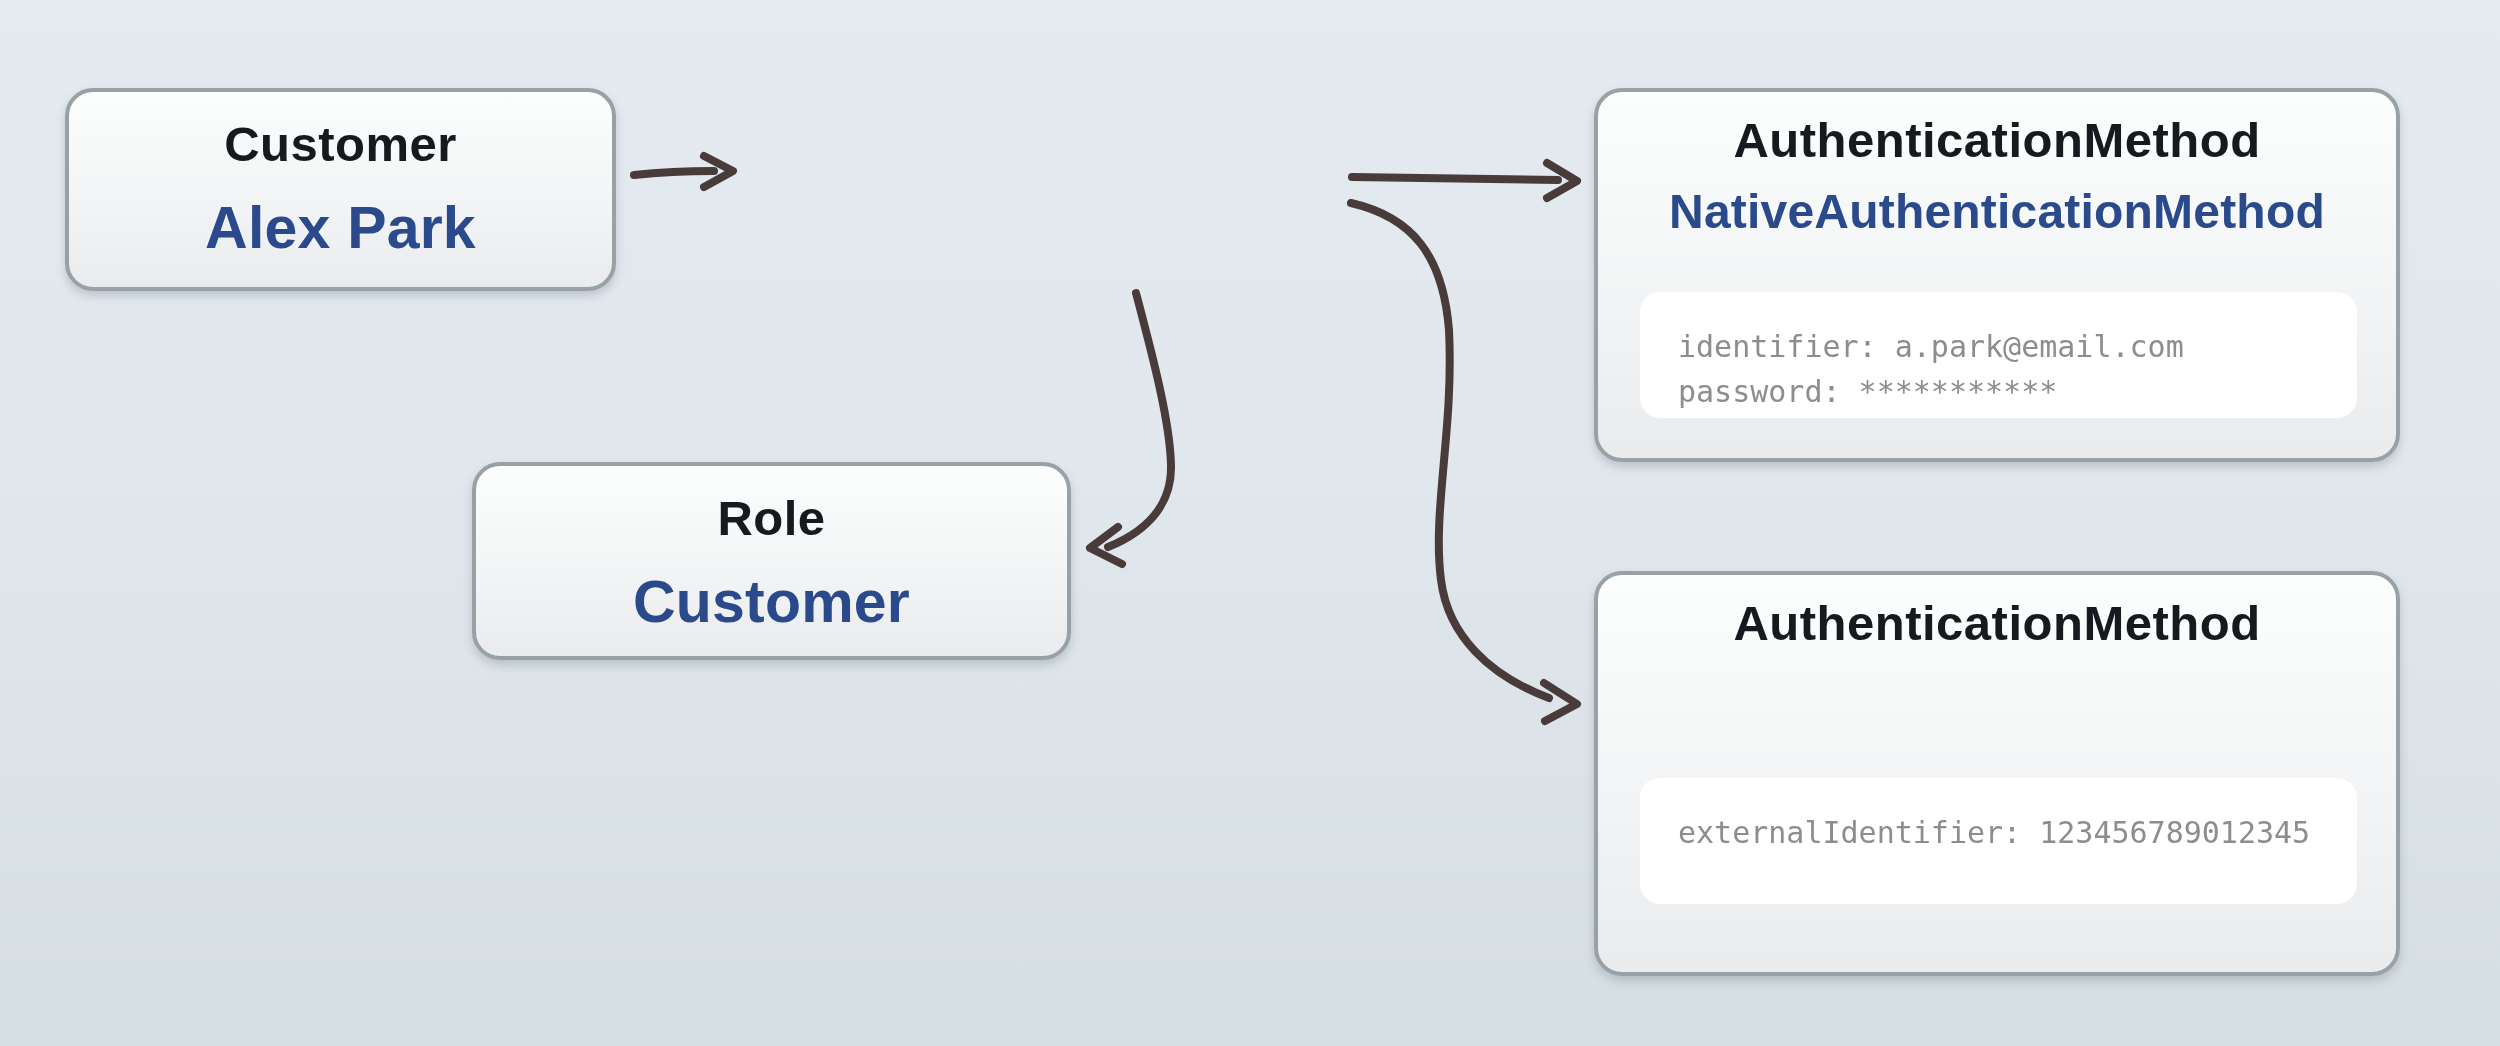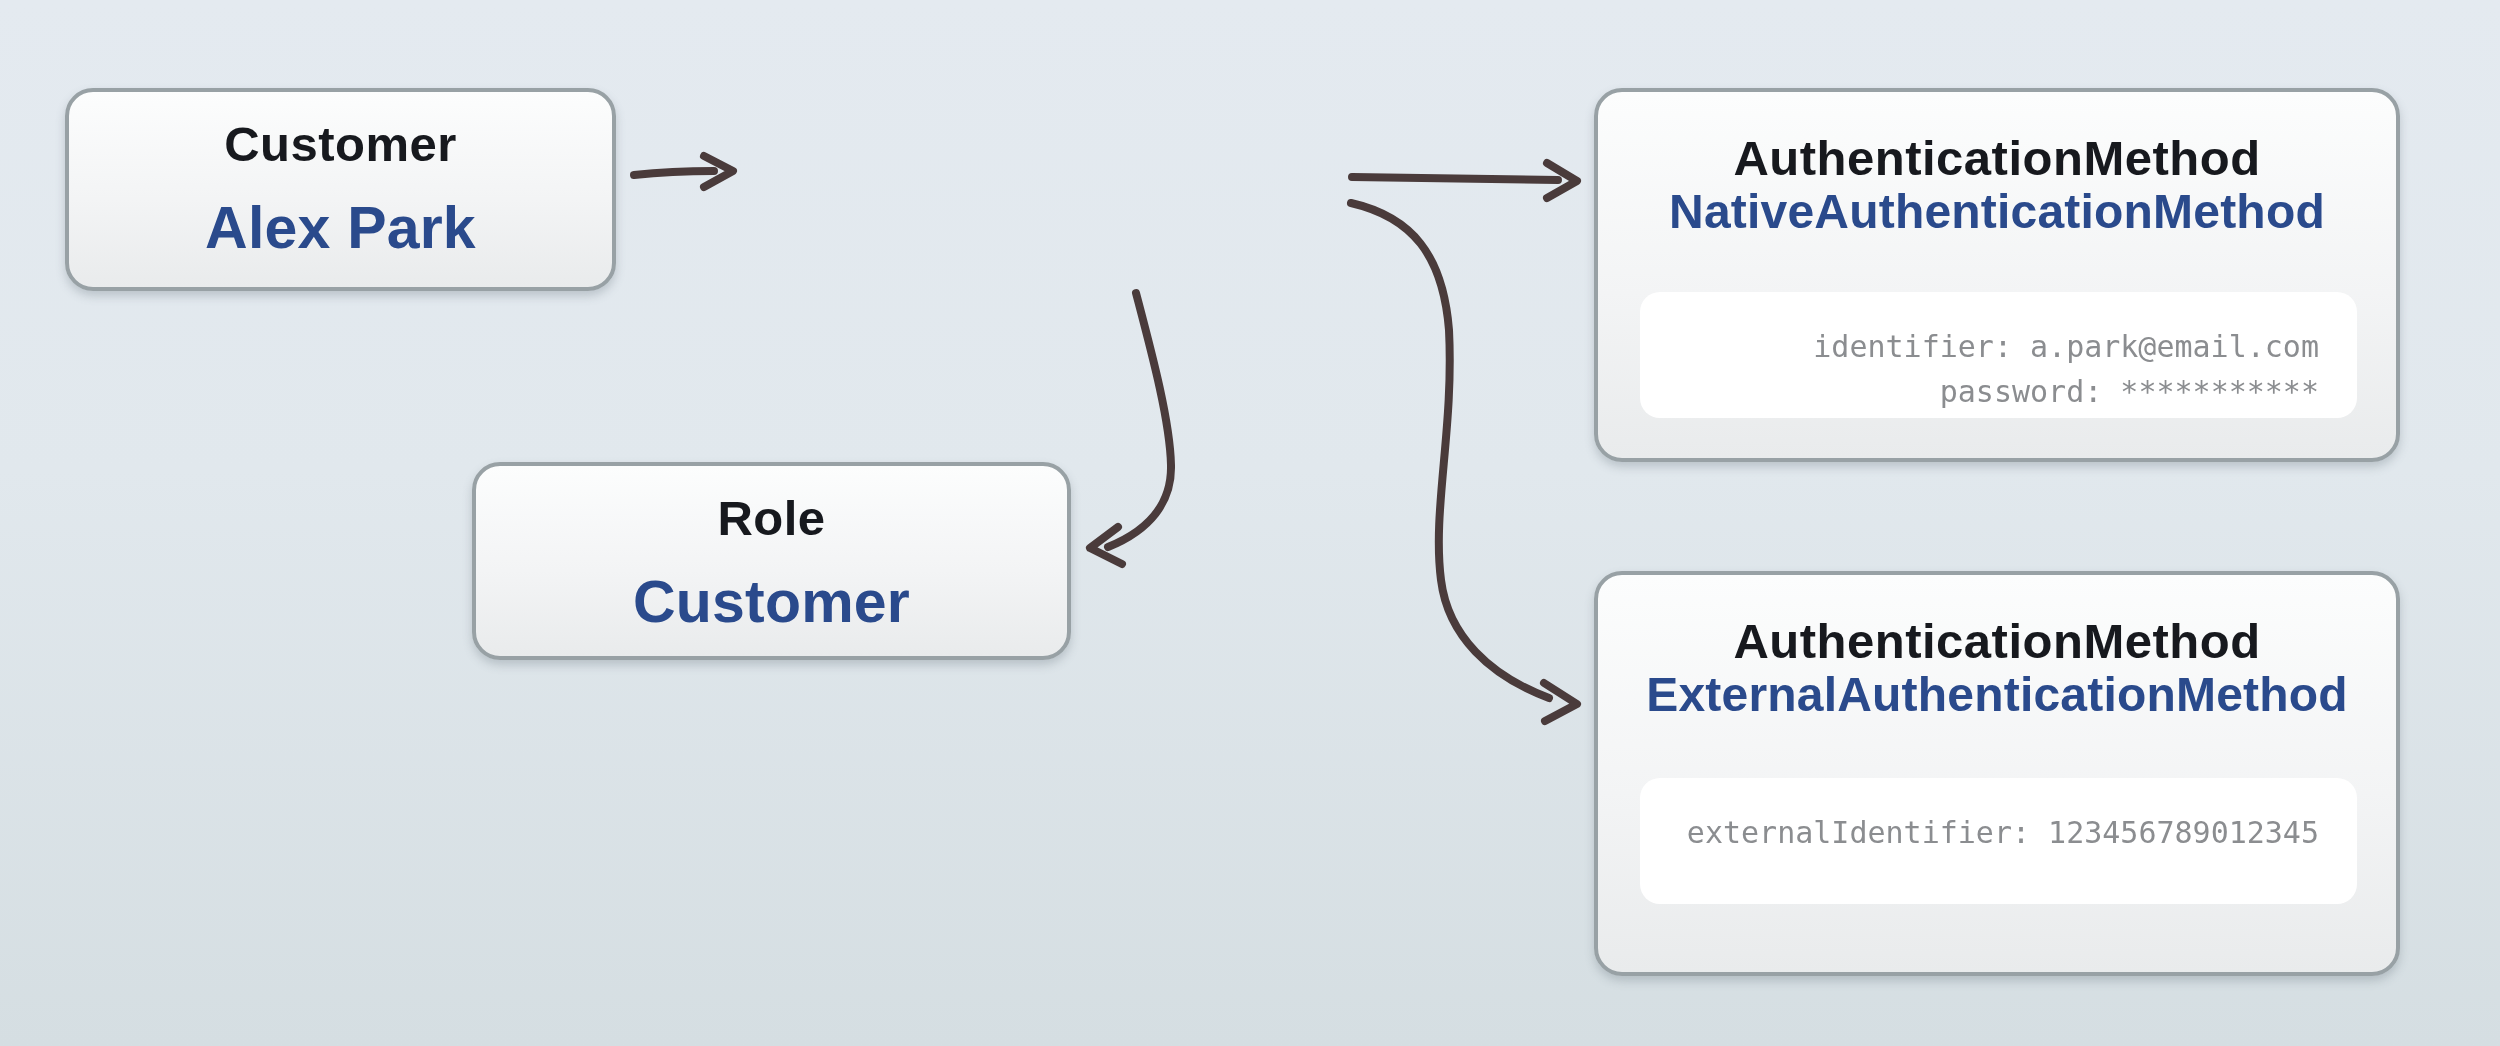--- a/index.html
+++ b/index.html
@@ -53,33 +53,32 @@
     width: 100%;
     text-align: center;
     font-weight: bold;
     font-size: 59px;
     line-height: 56px;
     color: #2a4a8c;
     letter-spacing: 0.2px;
   }
   .entity .node-title { top: 24px; }
   .entity .node-value { top: 108px; }
-  .auth .node-title  { top: 38px; }
+  .auth .node-title  { top: 20px; }
   .auth .node-value  { top: 92px; font-size: 48px; }
   .attr-panel {
     position: absolute;
     left: 42px;
     top: 200px;
     width: 717px;
     height: 126px;
     box-sizing: border-box;
     background: #ffffff;
     border-radius: 20px;
-    padding: 32px 38px 0 26px;
-    text-align: right;
+    padding: 32px 38px 0 38px;
   }
   .attr-line {
     font-family: "DejaVu Sans Mono", "Liberation Mono", monospace;
     font-size: 30px;
     line-height: 45px;
     color: #8b8d90;
     white-space: pre;
   }
   #node-external .attr-panel { top: 203px; }
 </style>
@@ -122,19 +121,18 @@
     <div class="node-title">AuthenticationMethod</div>
     <div class="node-value">NativeAuthenticationMethod</div>
     <div class="attr-panel">
       <div class="attr-line">identifier: a.park@email.com</div>
       <div class="attr-line">password: ***********</div>
     </div>
   </div>
 
   <div class="node auth" id="node-external" style="left:1594px; top:571px; width:806px; height:405px;">
     <div class="node-title">AuthenticationMethod</div>
-    <div class="node-value">ExternalAuthenticationMethod</div>
     <div class="attr-panel">
       <div class="attr-line">externalIdentifier: 123456789012345</div>
     </div>
   </div>
 
 </div>
 
 </body></html>

